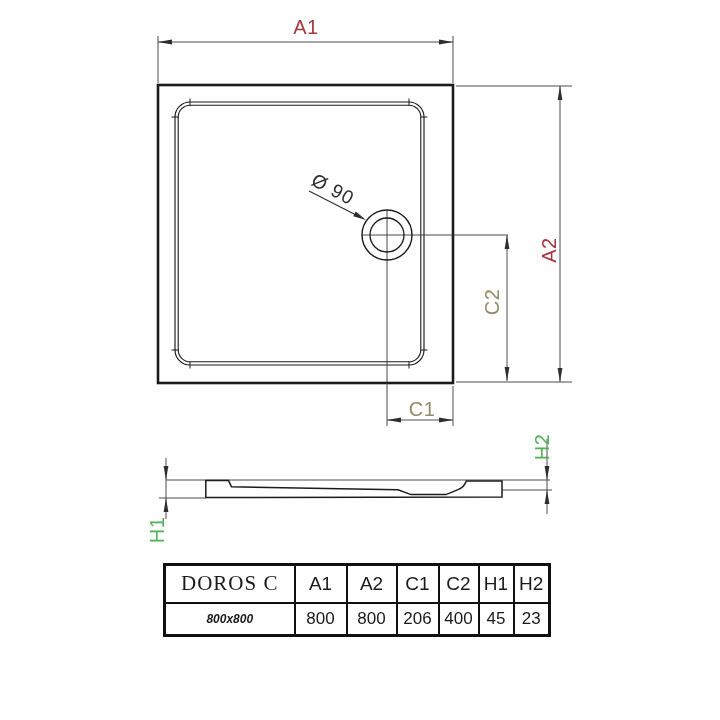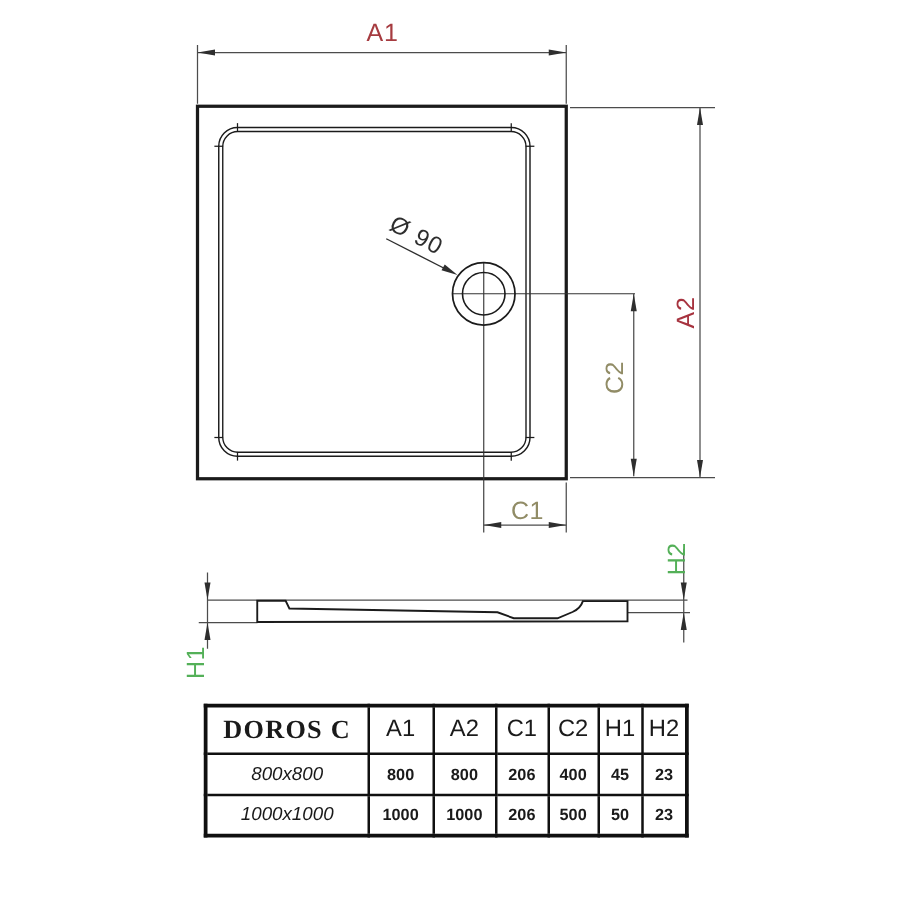--- a/index.html
+++ b/index.html
@@ -13,24 +13,24 @@
   .d-a1{color:#a63b40;}
   .d-a2{color:#a7333f;}
   .d-c{color:#918c66;}
   .d-h{color:#54b058;}
   
   table.spec{position:absolute;left:163px;top:563px;border-collapse:collapse;
              table-layout:fixed;background:#fff;border:3px solid #101010;}
   table.spec td{border:2.4px solid #101010;text-align:center;vertical-align:middle;padding:0;color:#1a1a1a;}
   tr.hrow{height:38px;}
   tr.drow{height:33px;}
-  .t-title{font-family:"Liberation Serif",serif;font-weight:bold;font-size:21px;letter-spacing:1px;margin-left:31px;}
+  .t-title{font-family:"Liberation Serif",serif;font-weight:normal;font-size:21px;letter-spacing:1px;margin-left:31px;}
   .t-col{font-size:19px;}
-  .t-size{font-weight:normal;font-style:italic;font-size:15px;}
-  .t-val{font-size:13px;font-weight:bold;}
+  .t-size{font-weight:bold;font-style:italic;font-size:12px;}
+  .t-val{font-size:17px;}
   .clr-a1{color:#c43a40;}
   .clr-a2{color:#9e3142;}
   .clr-c1{color:#8f8c74;}
   .clr-c2{color:#90885e;}
   .clr-h1{color:#48a84e;}
   .clr-h2{color:#5cb85f;}
 </style>
 </head>
 <body>
 
@@ -143,25 +143,16 @@
       </tr>
       <tr class="drow">
         <td class="t-size">800x800</td>
         <td class="t-val">800</td>
         <td class="t-val">800</td>
         <td class="t-val">206</td>
         <td class="t-val">400</td>
         <td class="t-val">45</td>
         <td class="t-val">23</td>
       </tr>
-      <tr class="drow">
-        <td class="t-size">1000x1000</td>
-        <td class="t-val">1000</td>
-        <td class="t-val">1000</td>
-        <td class="t-val">206</td>
-        <td class="t-val">500</td>
-        <td class="t-val">50</td>
-        <td class="t-val">23</td>
-      </tr>
     </tbody>
   </table>
 
 </div>
 
 </body></html>

